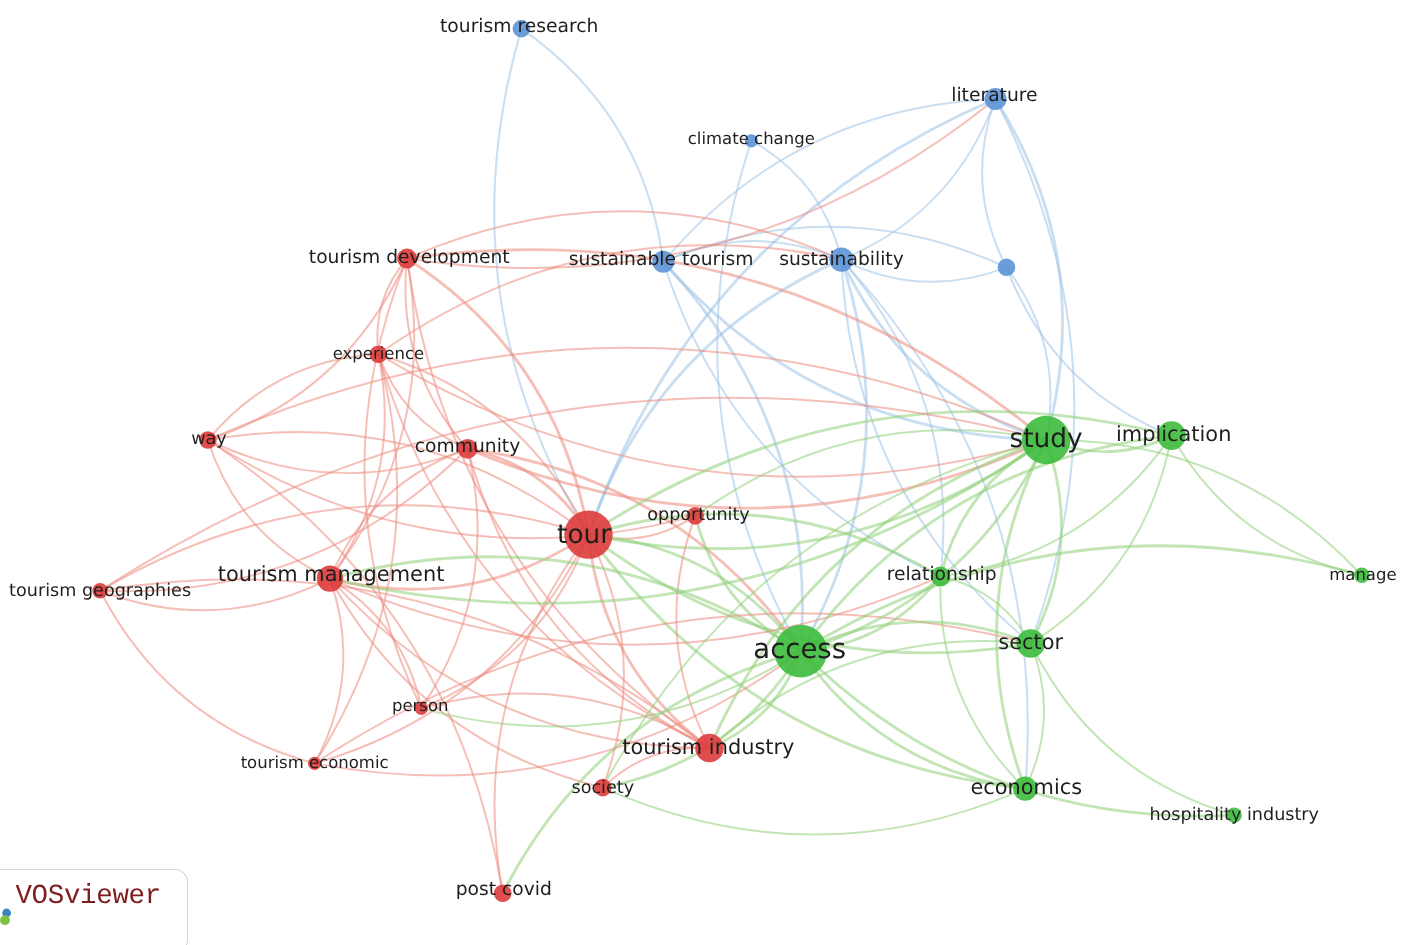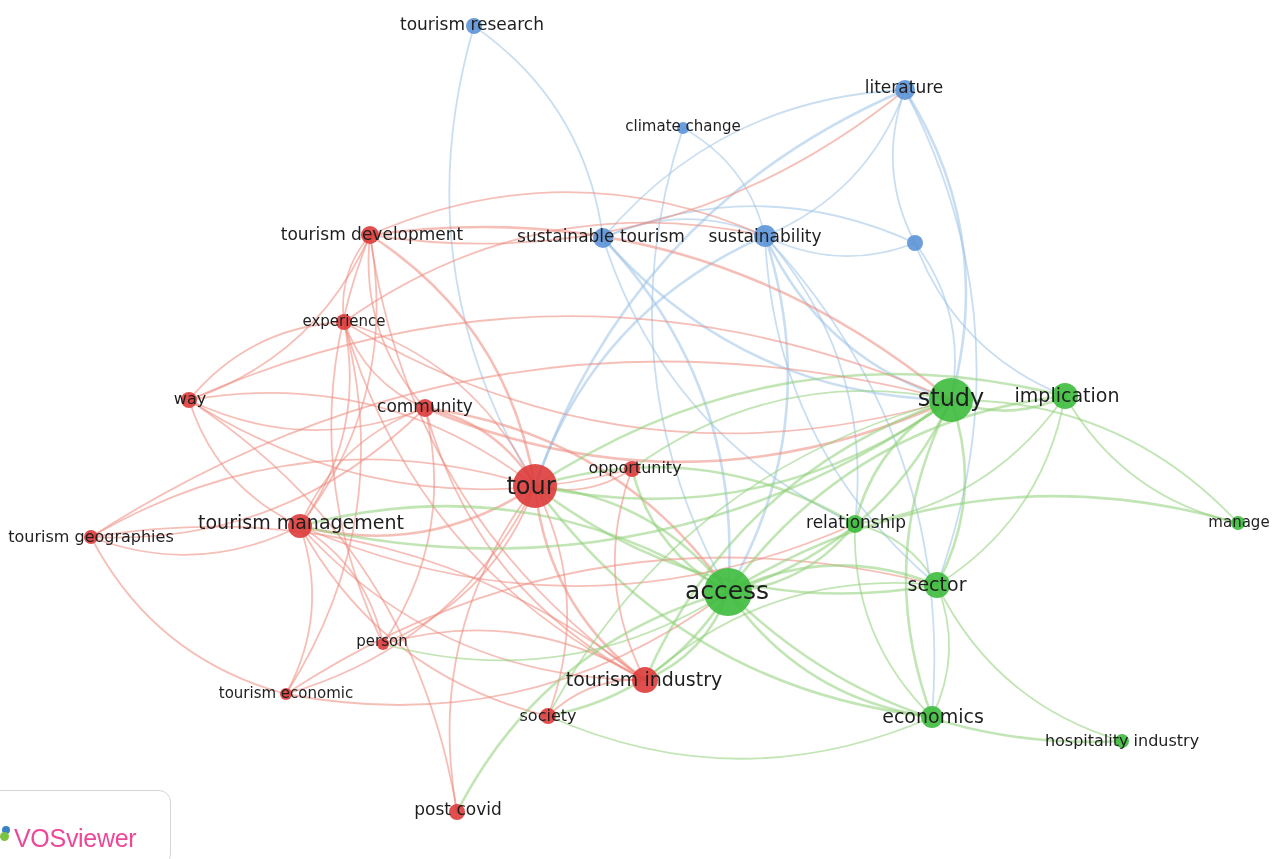--- a/index.html
+++ b/index.html
@@ -7,22 +7,22 @@
            font-family: "DejaVu Sans", sans-serif; }
     #network { position: absolute; left: 0; top: 0; width: 1280px; height: 859px; }
     .edge { fill: none; stroke-linecap: round; }
     .node-label { fill: #1e1e1e; text-anchor: middle; dominant-baseline: central; }
     .logo-box {
       position: absolute; left: -12px; top: 790px; width: 183px; height: 76px;
       border: 1px solid #d6d6d6; border-radius: 12px; background: #fff;
       box-sizing: border-box;
     }
     .logo-text {
-      position: absolute; left: 14px; top: 824px; font-size: 25px; color: #ec4899;
-      font-family: Liberation Sans, sans-serif; letter-spacing: -0.3px;
+      position: absolute; left: 14px; top: 800px; font-size: 25px; color: #7f1d1d;
+      font-family: Liberation Mono, monospace; letter-spacing: -0.3px;
     }
     .logo-dot { position: absolute; border-radius: 50%; }
   </style>
 </head>
 <body>
 
 <svg id="network" viewBox="0 0 1280 859" xmlns="http://www.w3.org/2000/svg">
   <g id="edges">
       <path d="M474,26 Q585.14,103.62 603,238" class="edge" stroke="#9cc3e6" stroke-width="1.8" stroke-opacity="0.55"></path>
       <path d="M474,26 Q403.3,269.42 535,486" class="edge" stroke="#9cc3e6" stroke-width="1.8" stroke-opacity="0.55"></path>

